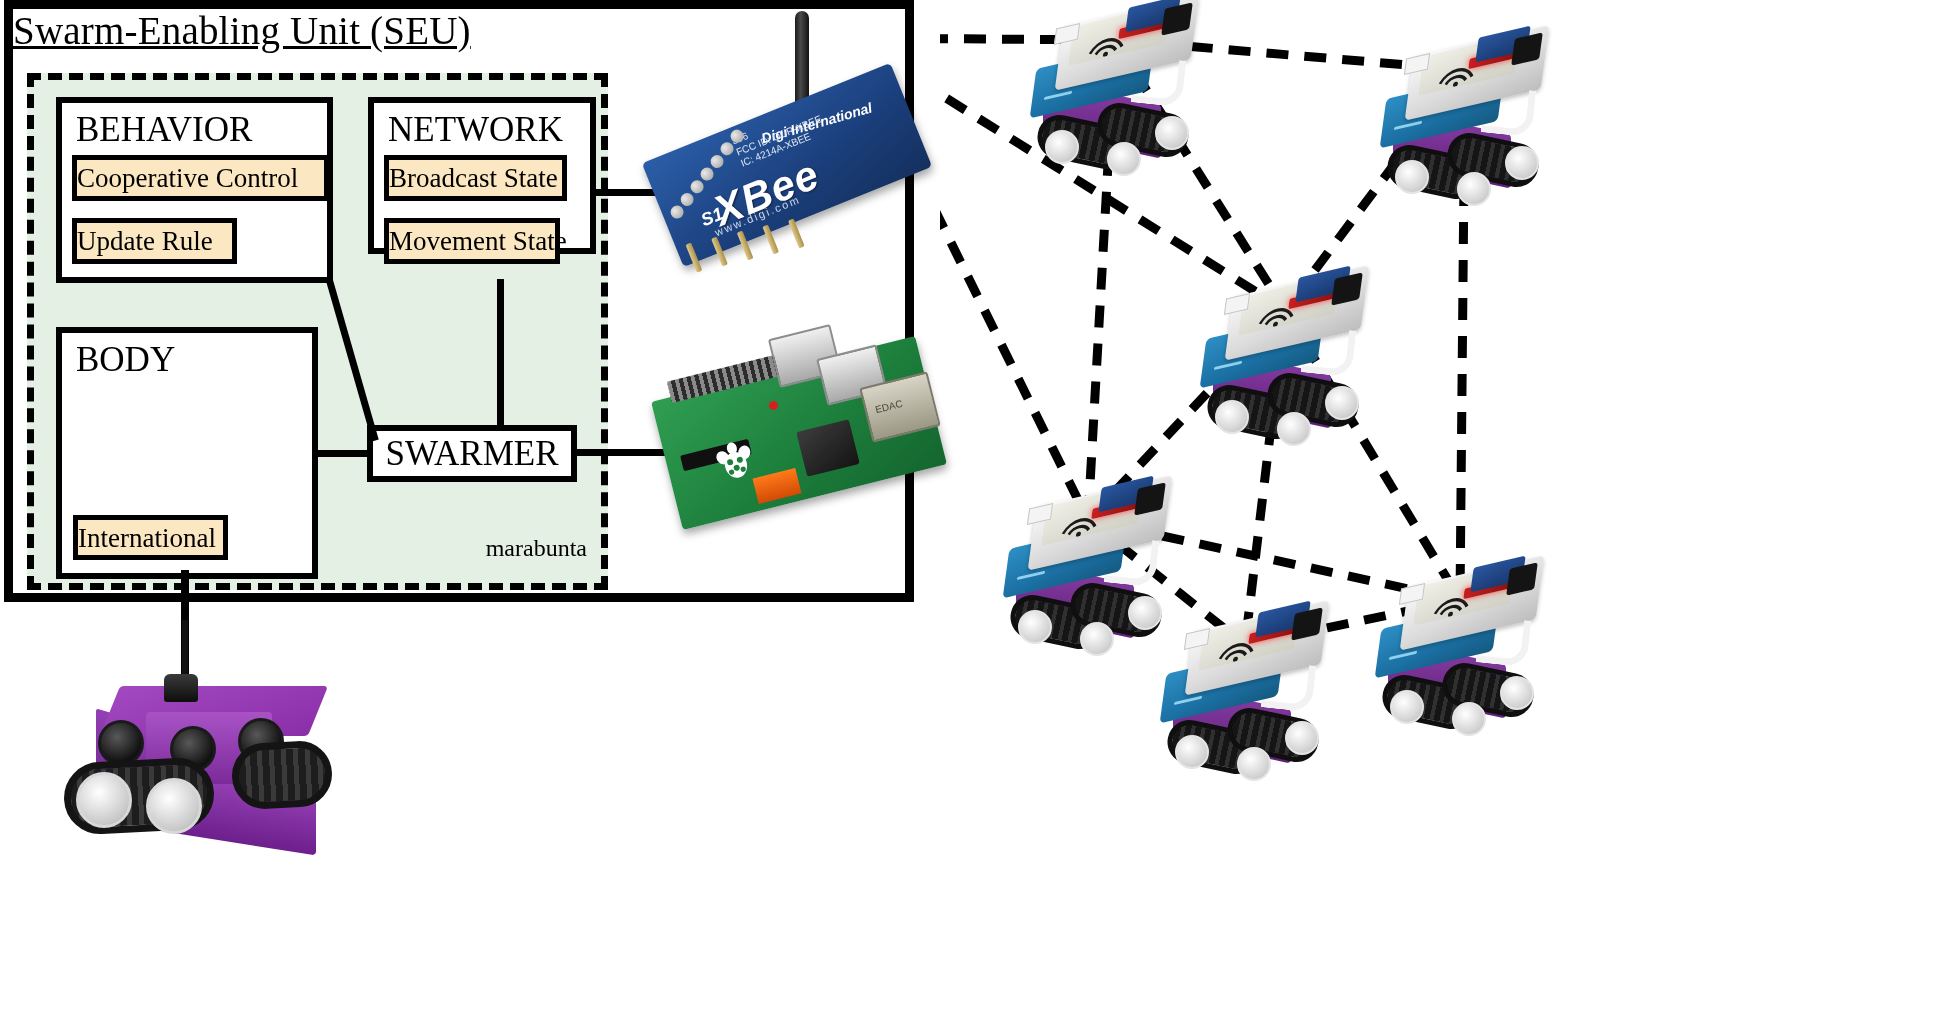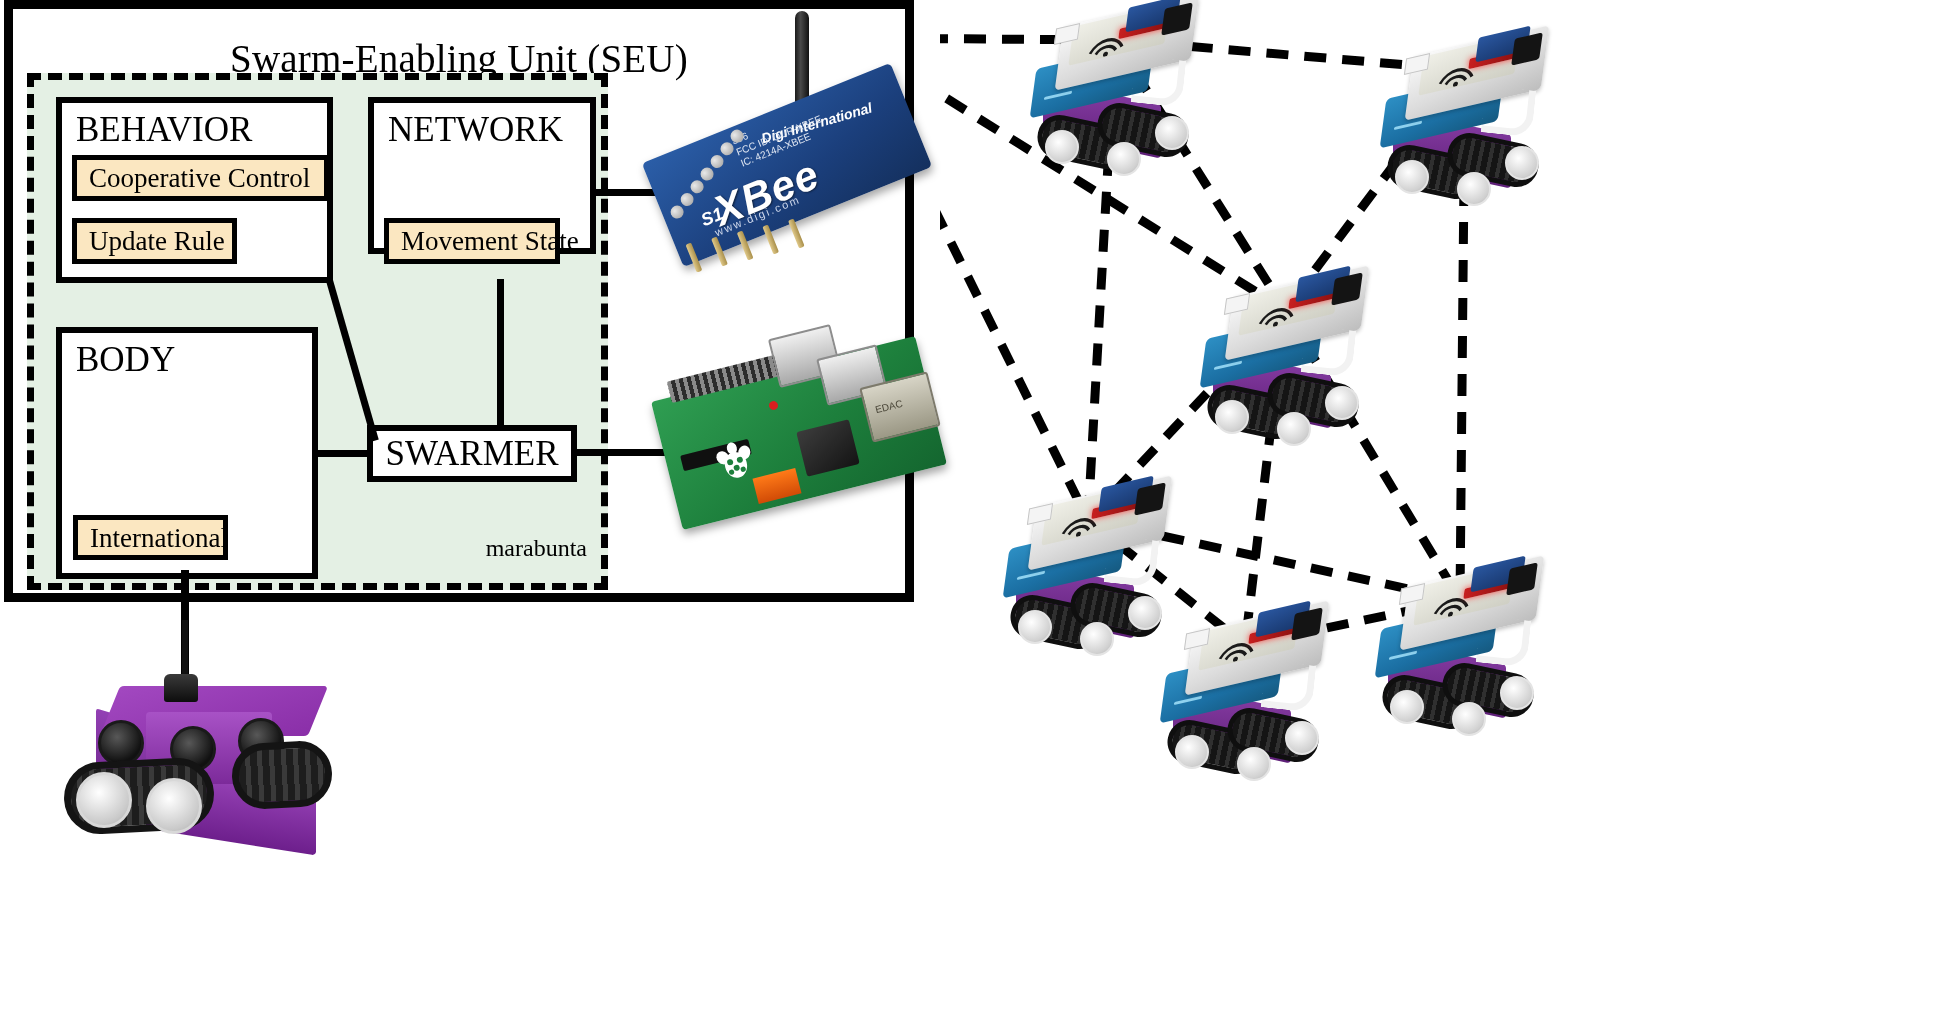--- a/index.html
+++ b/index.html
@@ -5,43 +5,43 @@
   html,body{margin:0;padding:0;background:#ffffff;}
   body{width:1958px;height:1030px;position:relative;overflow:hidden;
        font-family:"Liberation Serif","DejaVu Serif",serif;color:#000;}
 
   
   #seu-panel{
     position:absolute;left:4px;top:0px;width:910px;height:602px;
     border:9px solid #000;background:#ffffff;box-sizing:border-box;
   }
   #seu-title{
-    position:absolute;left:0;top:28px;width:100%;text-align:center;
-    font-size:39px;line-height:44px;letter-spacing:.2px;
+    position:absolute;left:0;top:0;width:100%;text-align:left;
+    font-size:39px;line-height:44px;letter-spacing:.2px;text-decoration:underline;
   }
 
   
   #marabunta-region{
     position:absolute;left:14px;top:64px;width:581px;height:517px;
     border:7px dashed #000;background:#e4f0e4;box-sizing:border-box;
   }
   #marabunta-label{
     position:absolute;right:14px;bottom:16px;font-size:24px;line-height:38px;
   }
 
   
   .module{
     position:absolute;background:#ffffff;border:6px solid #000;box-sizing:border-box;
   }
   .module-title{
     position:absolute;left:14px;top:6px;font-size:35px;line-height:42px;
   }
   .sub-box{
     position:absolute;background:#fbe7c1;border:5px solid #000;box-sizing:border-box;
-    display:flex;align-items:center;padding-left:12px;
+    display:flex;align-items:center;
     font-size:27px;line-height:30px;white-space:nowrap;
   }
 
   #mod-behavior{left:43px;top:88px;width:277px;height:186px;text-decoration:underline;}
   #mod-network {left:355px;top:88px;width:228px;height:157px;}
   #mod-body    {left:43px;top:318px;width:262px;height:252px;}
 
   #box-coop   {left:10px;top:52px;width:257px;height:46px;}
   #box-update {left:10px;top:115px;width:165px;height:46px;}
   #box-bcast  {left:10px;top:52px;width:183px;height:46px;}
@@ -314,20 +314,21 @@
   </div>
 
   <div class="module" id="mod-behavior">
     <div class="module-title">BEHAVIOR</div>
     <div class="sub-box" id="box-coop">Cooperative Control</div>
     <div class="sub-box" id="box-update">Update Rule</div>
   </div>
 
   <div class="module" id="mod-network">
     <div class="module-title">NETWORK</div>
+    <div class="sub-box" id="box-bcast">Broadcast State</div>
     <div class="sub-box" id="box-recv">Movement State</div>
   </div>
 
   <div class="module" id="mod-body">
     <div class="module-title">BODY</div>
     <div class="sub-box" id="box-local">International</div>
   </div>
 
   <div id="swarmer-box">SWARMER</div>
 

